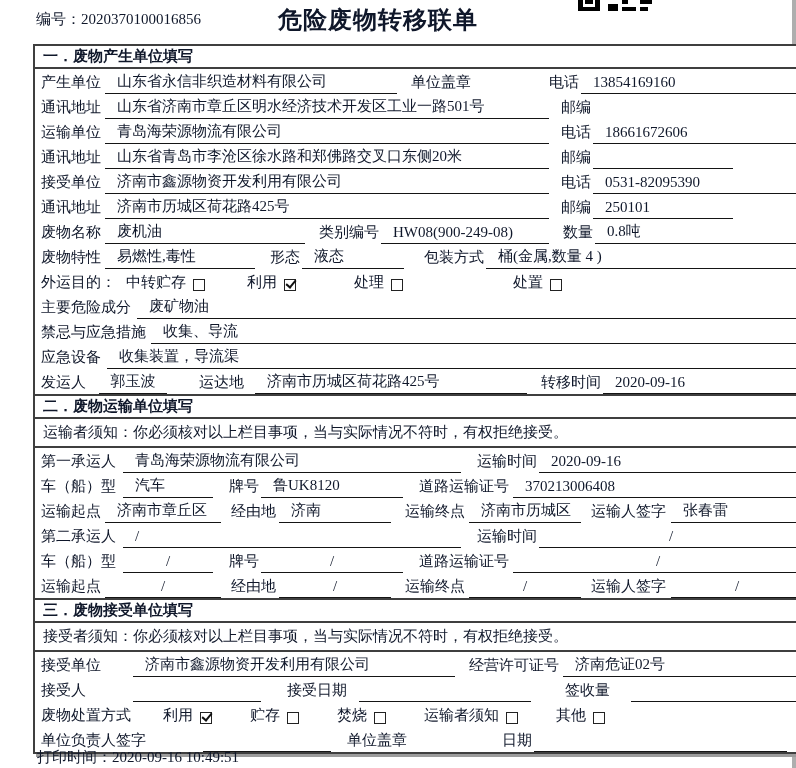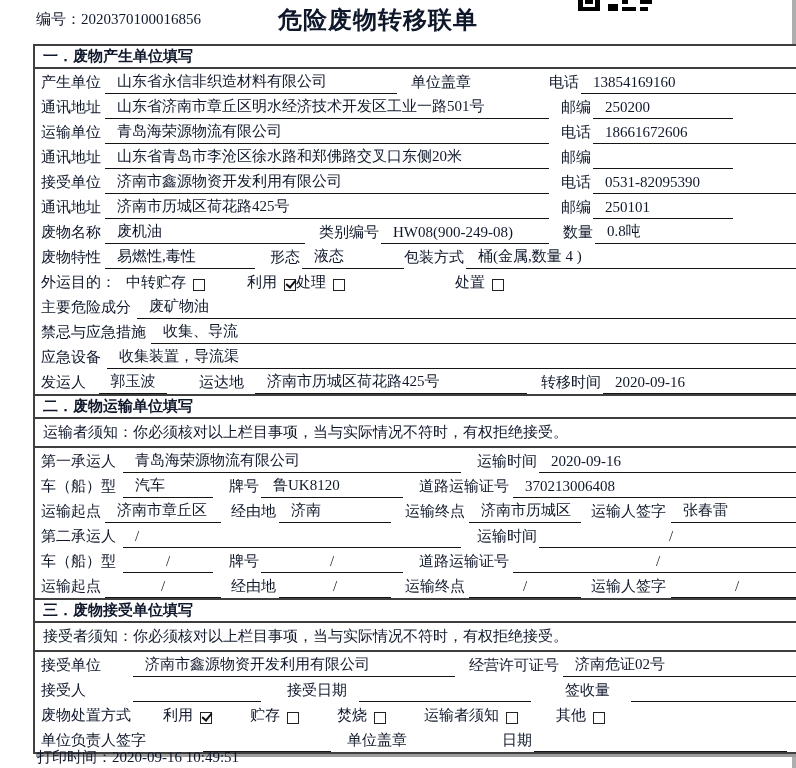--- a/index.html
+++ b/index.html
@@ -60,21 +60,20 @@
       <span class="u" style="width:292px">山东省永信非织造材料有限公司</span>
       <span class="lbl" style="margin-left:14px;width:62px">单位盖章</span>
       <span class="lbl" style="margin-left:76px;width:32px">电话</span>
       <span class="u grow">13854169160</span>
     </div>
 
     <div class="row">
       <span class="lbl" style="width:64px">通讯地址</span>
       <span class="u" style="width:444px">山东省济南市章丘区明水经济技术开发区工业一路501号</span>
       <span class="lbl" style="margin-left:12px;width:32px">邮编</span>
-      <span class="u" style="width:140px">250200</span>
     </div>
 
     <div class="row">
       <span class="lbl" style="width:64px">运输单位</span>
       <span class="u" style="width:444px">青岛海荣源物流有限公司</span>
       <span class="lbl" style="margin-left:12px;width:32px">电话</span>
       <span class="u grow">18661672606</span>
     </div>
 
     <div class="row">
@@ -105,31 +104,31 @@
       <span class="u" style="width:168px">HW08(900-249-08)</span>
       <span class="lbl" style="margin-left:14px;width:32px">数量</span>
       <span class="u grow">0.8吨</span>
     </div>
 
     <div class="row">
       <span class="lbl" style="width:64px">废物特性</span>
       <span class="u" style="width:150px">易燃性,毒性</span>
       <span class="lbl" style="margin-left:15px;width:32px">形态</span>
       <span class="u" style="width:102px">液态</span>
-      <span class="lbl" style="margin-left:0;width:62px">包装方式</span>
+      <span class="lbl" style="margin-left:20px;width:62px">包装方式</span>
       <span class="u grow">桶(金属,数量 4 )</span>
     </div>
 
     <div class="row">
       <span class="lbl">外运目的：</span>
       <span class="lbl" style="margin-left:10px">中转贮存</span>
       <span class="cb"></span>
       <span class="lbl" style="margin-left:42px">利用</span>
       <span class="cb checked"></span>
-      <span class="lbl" style="">处理</span>
+      <span class="lbl" style="margin-left:58px">处理</span>
       <span class="cb"></span>
       <span class="lbl" style="margin-left:110px">处置</span>
       <span class="cb"></span>
     </div>
 
     <div class="row">
       <span class="lbl" style="width:96px">主要危险成分</span>
       <span class="u grow">废矿物油</span>
     </div>
 

